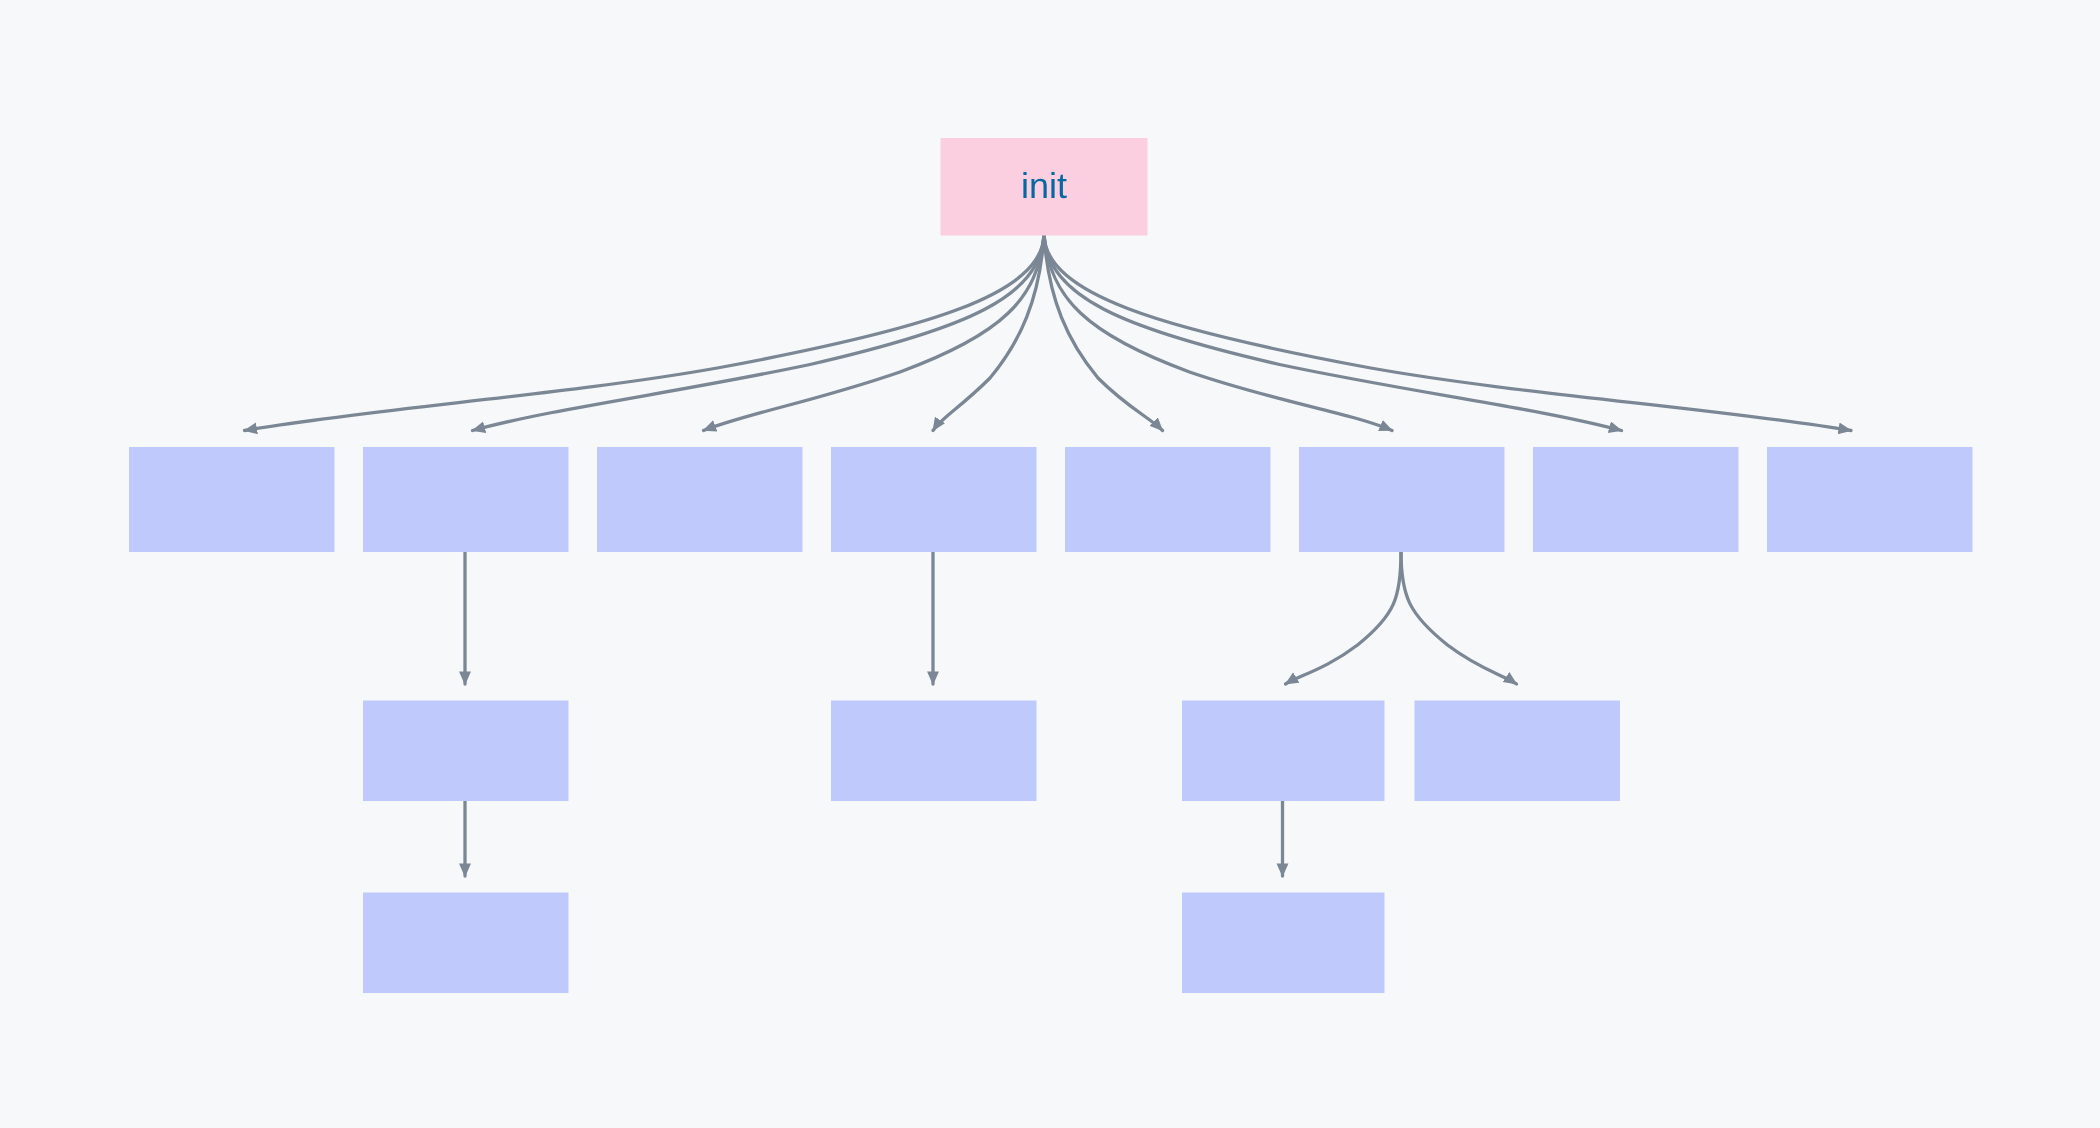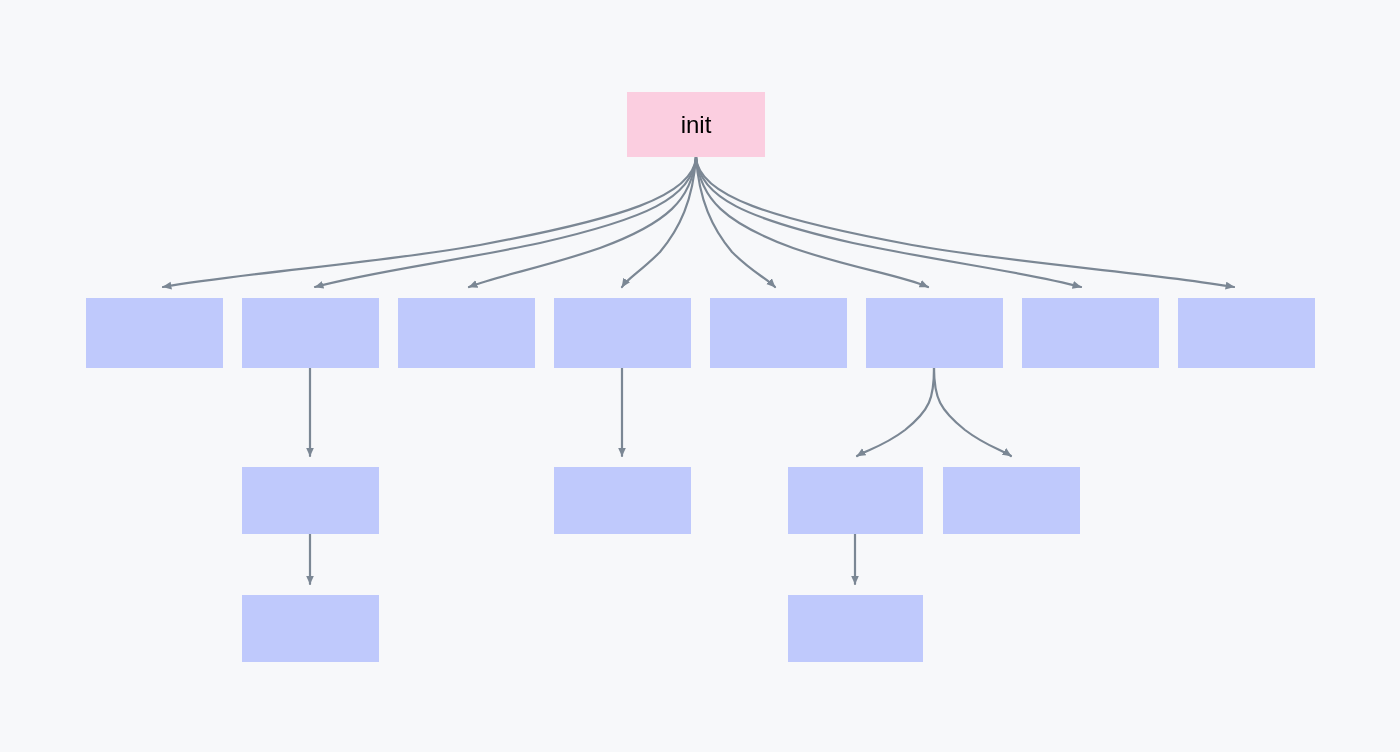--- a/index.html
+++ b/index.html
@@ -31,21 +31,21 @@
     box-sizing: border-box;
     display: flex;
     align-items: center;
     justify-content: center;
     border: 0;
     padding: 0;
     font-family: "Liberation Sans", sans-serif;
   }
   .node-root {
     background: #fbcee0;
-    color: #000000;
+    color: #0369a1;
     font-size: 24px;
     line-height: 1;
   }
   .node-task {
     background: #bfc9fc;
     color: #1f2a5a;
     font-size: 15px;
     line-height: 1;
   }
   .node-label {

